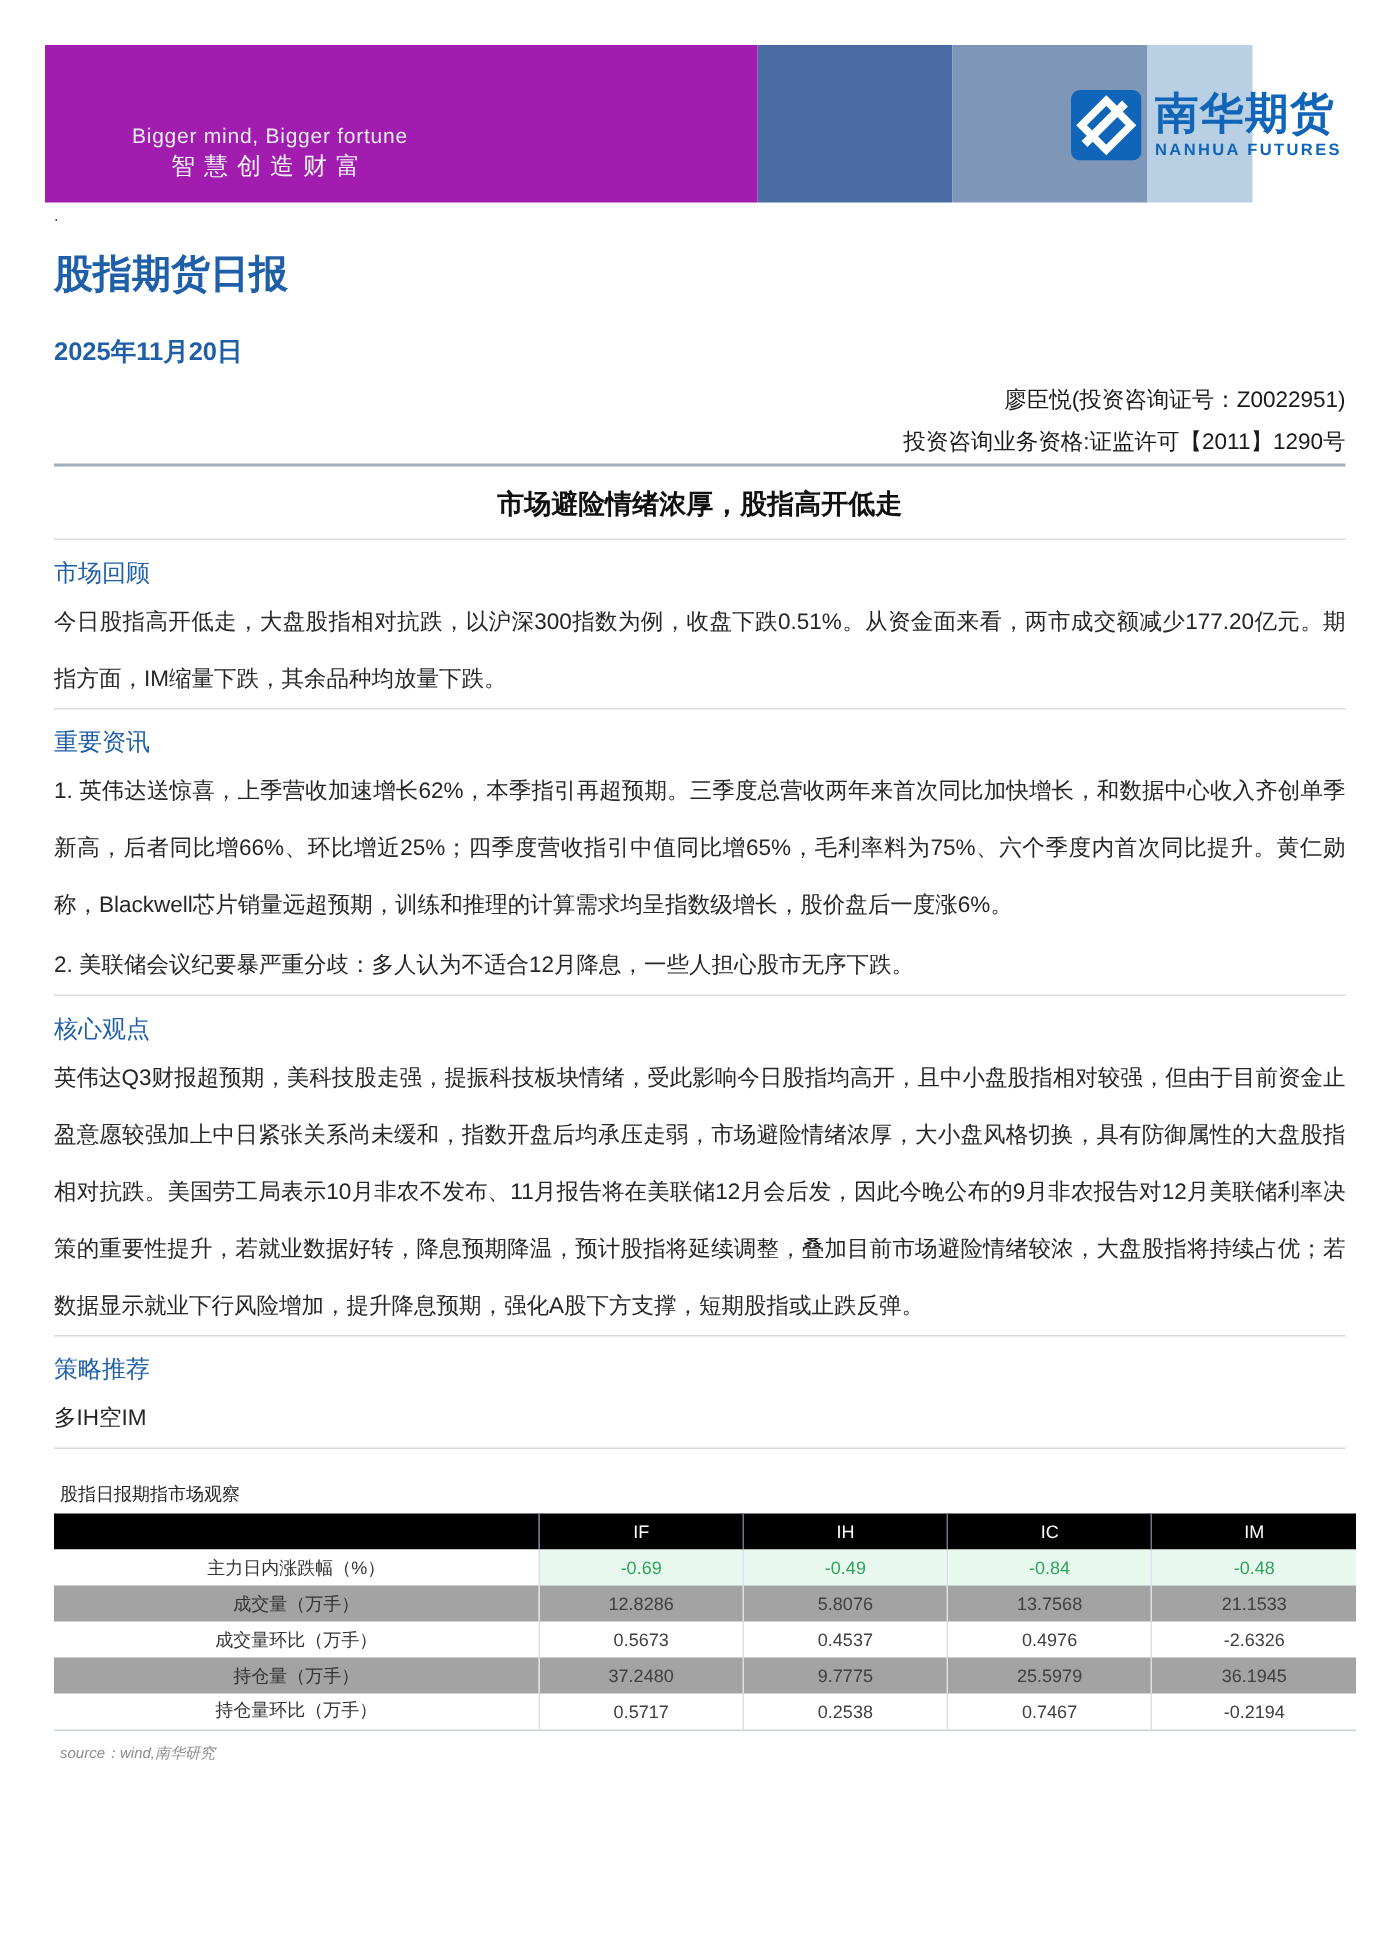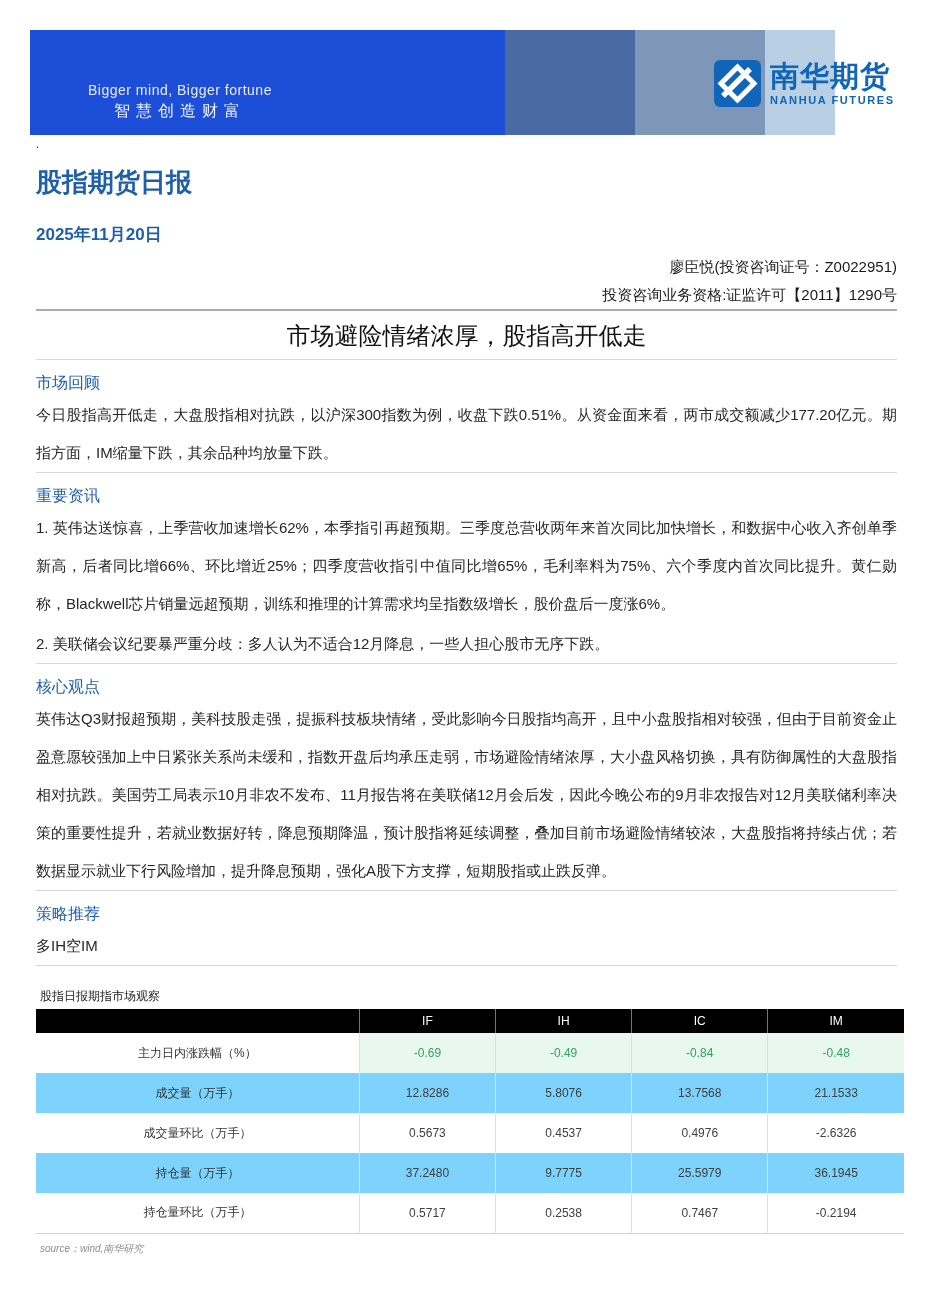--- a/index.html
+++ b/index.html
@@ -5,21 +5,21 @@
   * { margin:0; padding:0; box-sizing:border-box; }
   html,body { background:#ffffff; }
   body {
     width:930px; height:1303px; position:relative;
     font-family:"Liberation Sans","DejaVu Sans",sans-serif;
     color:#262626;
   }
 
   
   .banner { position:absolute; left:30px; top:30px; width:875px; height:105px; display:flex; }
-  .banner-dark { width:475px; height:100%; background:#1d4ed8; position:relative; }
+  .banner-dark { width:475px; height:100%; background:#a21caf; position:relative; }
   .slogan { position:absolute; left:58px; top:52px; color:#e8edf3; text-align:center; }
   .slogan-en { font-size:14px; letter-spacing:0.5px; }
   .slogan-cn { font-size:16px; letter-spacing:6px; margin-top:3px; color:#f2f5f8; }
   .band1 { width:130px; height:100%; background:#4a6aa3; }
   .band2 { width:130px; height:100%; background:#7e96b8; }
   .band3 { width:70px;  height:100%; background:#b9cfe4; }
   .logo { position:absolute; left:684px; top:30px; display:flex; align-items:flex-start; }
   .logo-mark { width:47px; height:47px; margin-right:9px; }
   .logo-text { display:flex; flex-direction:column; }
   .logo-cn { font-size:29px; font-weight:bold; color:#1065b8; letter-spacing:1px; line-height:33px; }
@@ -31,41 +31,41 @@
   .content { position:absolute; left:36px; top:165px; width:861px; }
 
   .report-title { font-size:26px; line-height:34px; font-weight:bold; color:#1f5fa8; }
   .report-date  { font-size:17px; line-height:24px; font-weight:bold; color:#1f5fa8; margin-top:24px; }
 
   .author-block { text-align:right; font-size:15px; line-height:28px; color:#1a1a1a; margin-top:6px; }
 
   .hr-strong { border:none; border-top:2px solid #a3aeba; height:0; }
   .hr-light  { border:none; border-top:1px solid #d8d8d8; height:0; }
 
-  .headline { text-align:center; font-size:24px; line-height:30px; font-weight:normal; color:#111111; margin:10px 0 8px 0; }
+  .headline { text-align:center; font-size:18px; line-height:30px; font-weight:bold; color:#111111; margin:10px 0 8px 0; }
 
   .sec-heading { font-size:16px; line-height:22px; font-weight:normal; color:#1f5fa8; margin-top:12px; }
   .sec-body p { font-size:15px; line-height:38px; color:#262626; text-align:justify; margin-top:2px; }
 
   
   .table-title { font-size:12px; color:#222222; margin-top:22px; padding-left:4px; line-height:16px; }
   table.obs { width:868px; border-collapse:collapse; table-layout:fixed; margin-top:5px; border-bottom:1px solid #c9d4df; }
   table.obs col.lab { width:323px; }
   table.obs col.val { width:136px; }
   table.obs th {
     background:#000000; color:#ffffff; font-weight:normal; font-size:12px;
     height:24px; text-align:center; border-left:1px solid #6b7790;
   }
   table.obs th:first-child { border-left:none; }
   table.obs td {
-    font-size:12px; height:40px; text-align:center; color:#404040;
+    font-size:12px; height:24px; text-align:center; color:#404040;
     border-left:1px solid #dcdfe6;
   }
   table.obs td.lab { color:#333333; border-left:none; }
-  table.obs tr.stripe td { background:#7dd3fc; }
+  table.obs tr.stripe td { background:#a3a3a3; }
   table.obs tr.pct td.v { background:#e9f8ef; color:#2fa45c; }
   table.obs tr.pct td.lab { background:#ffffff; }
   .source-note { font-size:10px; color:#8c8c8c; font-style:italic; margin-top:8px; padding-left:4px; }
 </style>
 </head>
 <body>
 
 <div class="banner">
   <div class="banner-dark">
     <div class="slogan">

